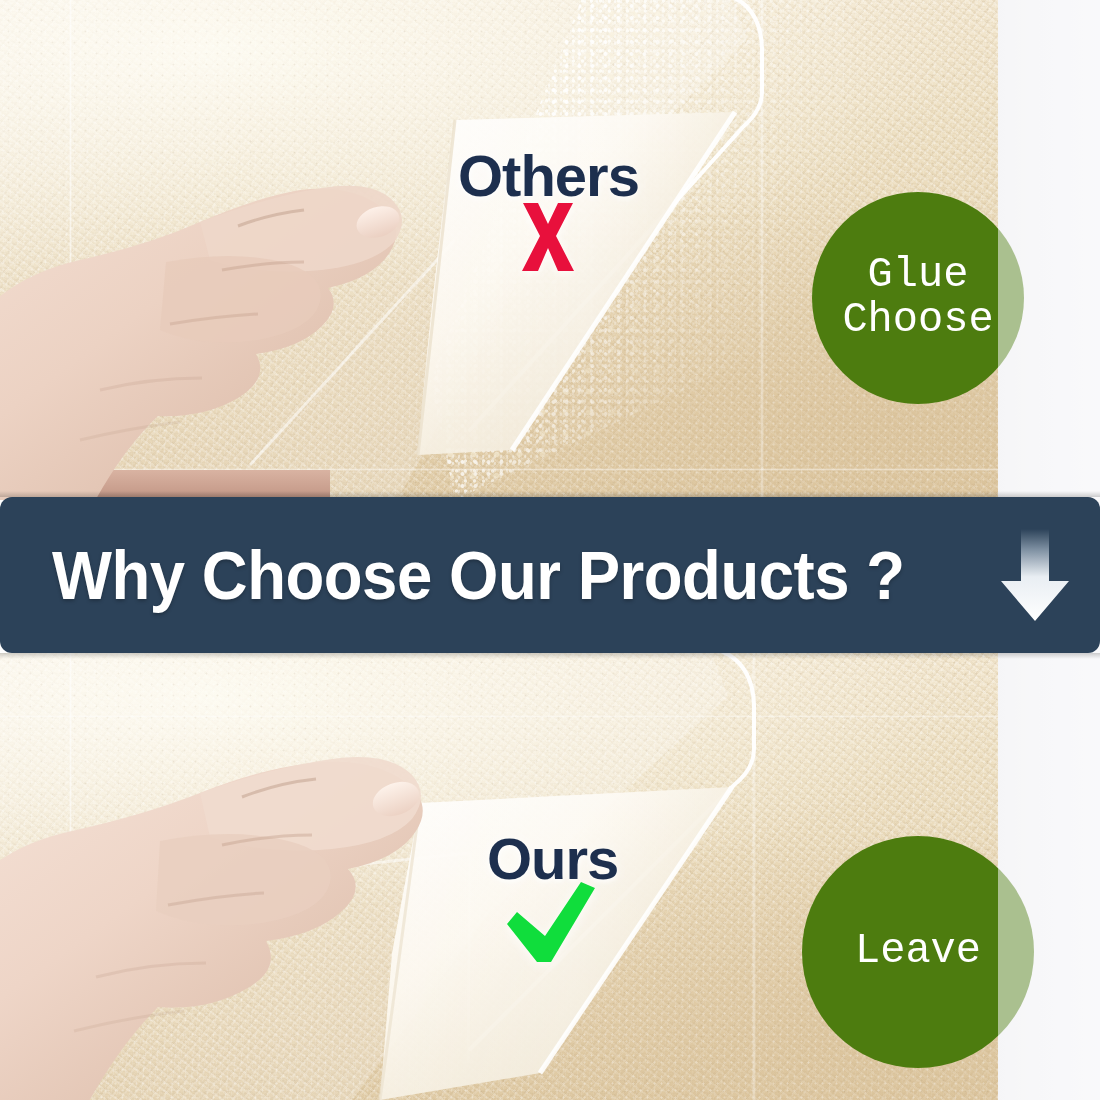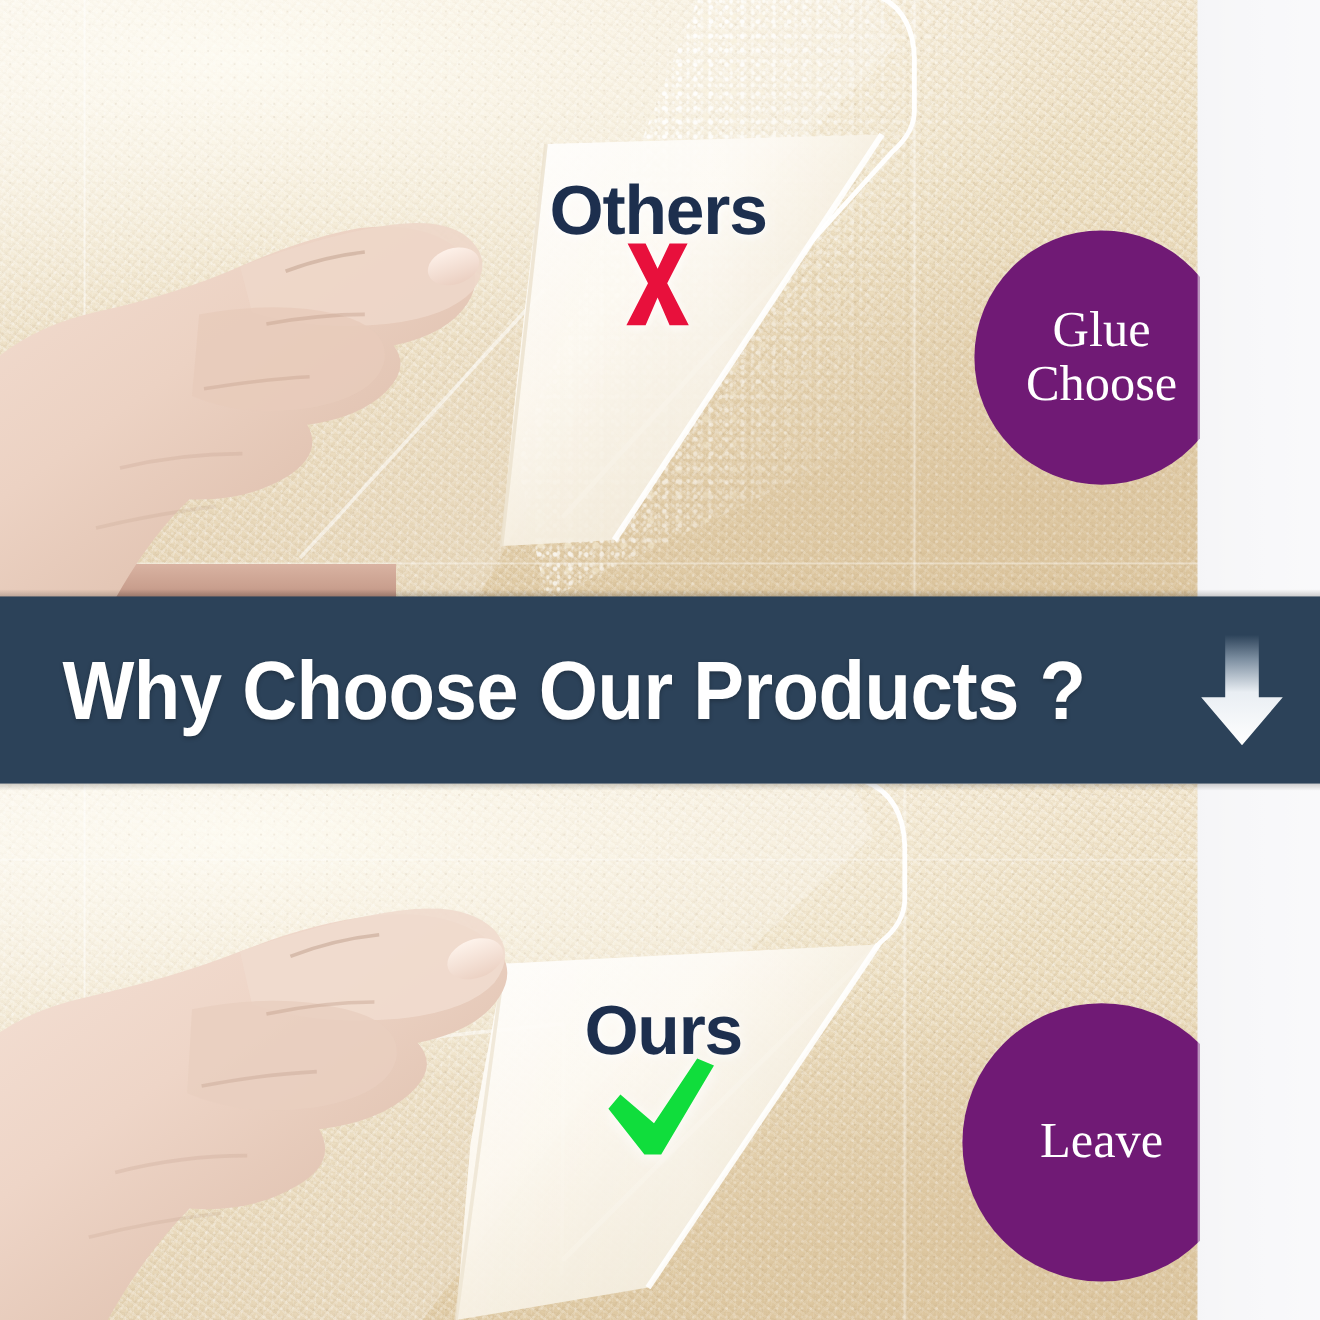--- a/index.html
+++ b/index.html
@@ -23,20 +23,21 @@
     left:998px; top:0; width:102px; height:1100px;
     background:linear-gradient(90deg,#f2f2f4 0%,#f7f7f9 40%,#fbfbfc 100%);
     z-index:5;
   }
 
   
   .panel{
     position:absolute;
     left:0; width:1000px;
     overflow:hidden;
+    padding-left:47px;
   }
   .panel-top{ top:0; height:500px; }
   .panel-bottom{ top:653px; height:447px; }
 
   
   .leather{
     position:absolute; inset:0;
     background-color:#ecddbd;
     background-image:
       radial-gradient(ellipse 120% 80% at 20% 10%, rgba(255,253,244,.85), rgba(255,255,255,0) 60%),
@@ -122,45 +123,45 @@
   .mark-check{
     position:absolute; left:503px; top:880px;
     width:96px; height:86px; z-index:12;
     filter:drop-shadow(0 2px 6px rgba(255,255,255,.85));
   }
 
   
   .callout{
     position:absolute;
     border-radius:50%;
-    background:#701a75;
+    background:#4d7c0f;
     display:flex; align-items:center; justify-content:center;
     text-align:center;
     color:#ffffff;
-    font-family:Liberation Serif, serif;
+    font-family:Liberation Mono, monospace;
     font-weight:300;
     line-height:1.08;
     z-index:8;
   }
   .callout .ctxt{ display:block; padding:0 6px; }
   .callout-glue{ left:812px; top:192px; width:212px; height:212px; font-size:42px; }
   .callout-mask{
     
     position:absolute; left:998px; top:0; width:102px; height:1100px;
     background:rgba(247,247,249,.55);
     z-index:9; pointer-events:none;
   }
 
   
   .banner{
     position:absolute;
     left:0; top:497px; width:1100px; height:156px;
     background:#2c4259;
     z-index:20;
-    display:flex; 
+    display:flex; border-radius:12px;
   }
   .banner-inner{
     display:flex; align-items:center; gap:6px;
     margin-left:52px;
   }
   .banner-title{
     color:#ffffff;
     font-family:"Liberation Sans Narrow","Liberation Sans", sans-serif;
     font-weight:bold;
     font-size:69px;

